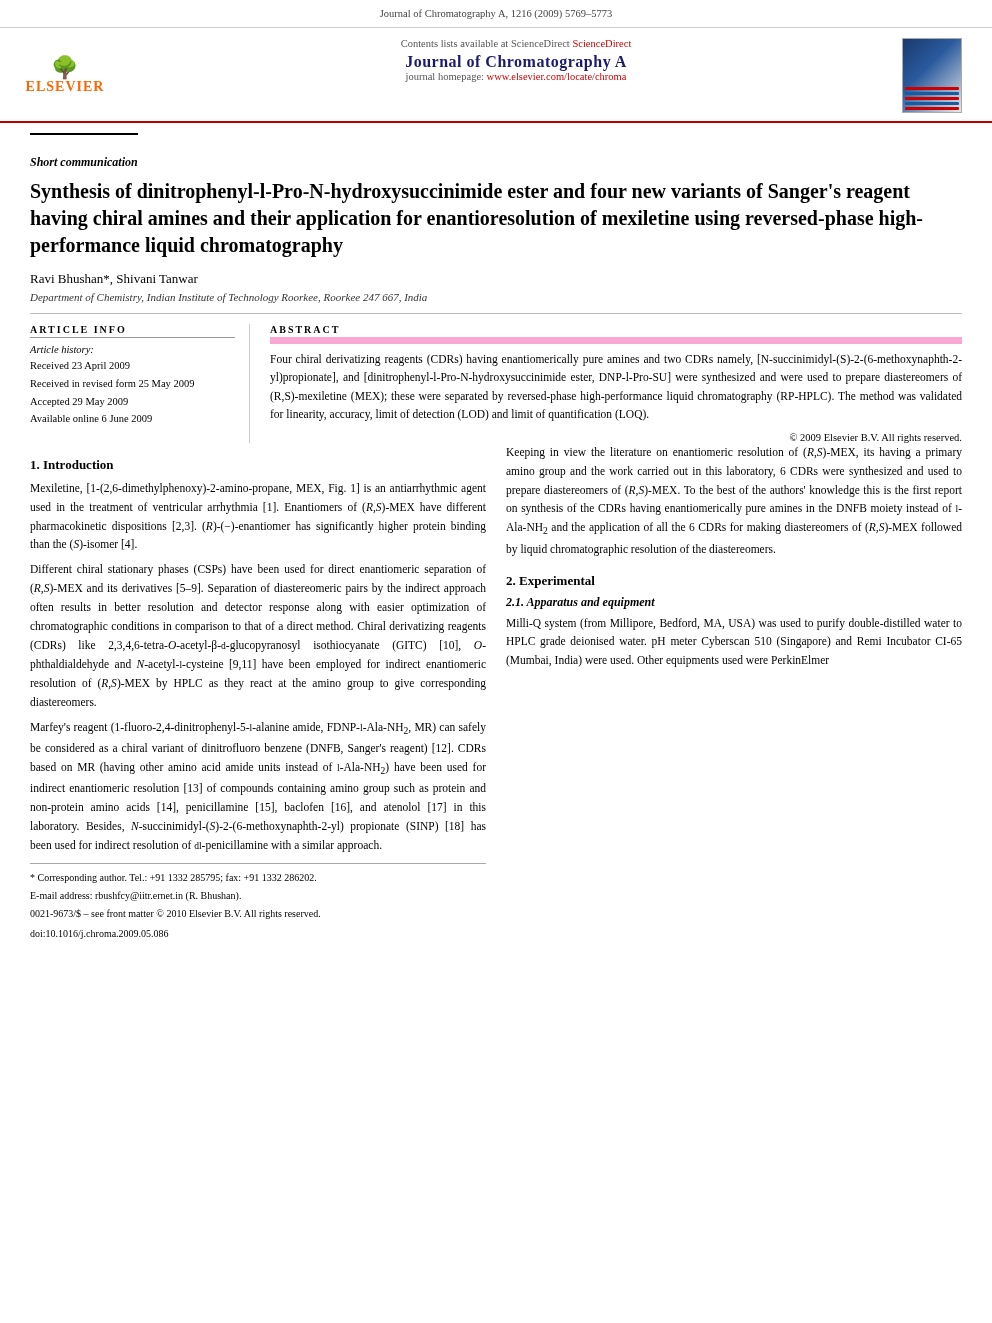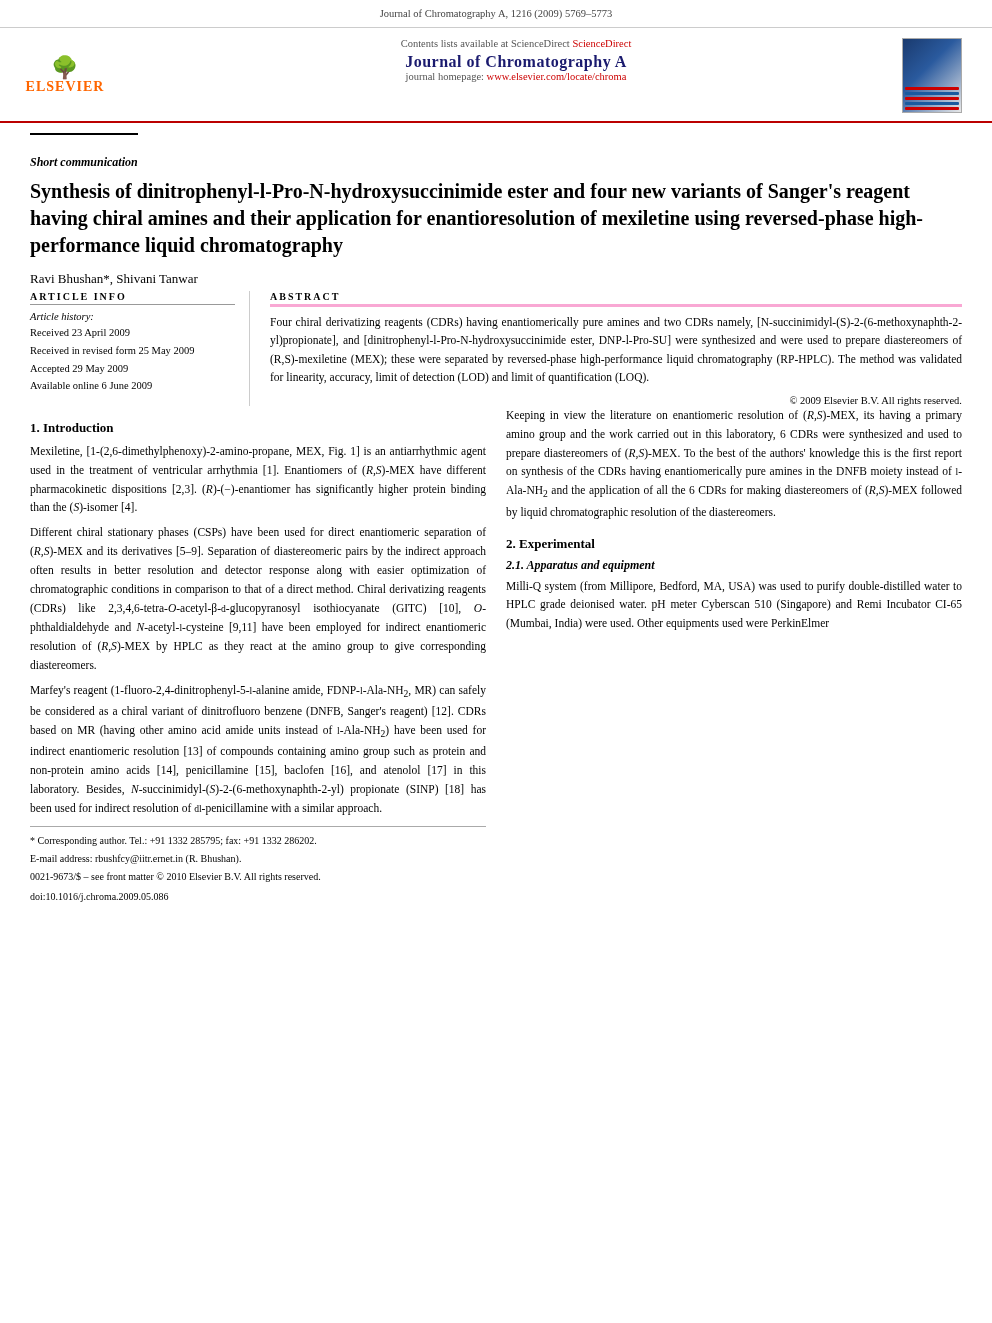--- a/index.html
+++ b/index.html
@@ -171,21 +171,21 @@
       line-height: 1.5;
     }
     .abstract-section {
       flex: 1;
     }
     .abstract-section h3 {
       font-size: 10px;
       font-weight: bold;
       letter-spacing: 2px;
       text-transform: uppercase;
-      border-bottom: 3px solid #f9a8d4;
+      border-bottom: 7px solid #f9a8d4;
       padding-bottom: 2px;
       margin-bottom: 6px;
     }
     .abstract-text {
       font-size: 11.5px;
       line-height: 1.6;
       text-align: justify;
       color: #000;
     }
     .copyright-line {
@@ -316,20 +316,21 @@
     
     <div class="section-type">Short communication</div>
 
     
     <div class="article-title">Synthesis of dinitrophenyl-l-Pro-N-hydroxysuccinimide ester and four new variants of Sanger's reagent having chiral amines and their application for enantioresolution of mexiletine using reversed-phase high-performance liquid chromatography</div>
 
     
     <div class="authors">Ravi Bhushan*, Shivani Tanwar</div>
 
     
+    <div class="affiliation">Department of Chemistry, Indian Institute of Technology Roorkee, Roorkee 247 667, India</div>
 
     
     <div class="info-row">
 
       <div class="article-info">
         <h3>ARTICLE INFO</h3>
         <div class="info-section-title">Article history:</div>
         <div class="info-line">Received 23 April 2009</div>
         <div class="info-line">Received in revised form 25 May 2009</div>
         <div class="info-line">Accepted 29 May 2009</div>

